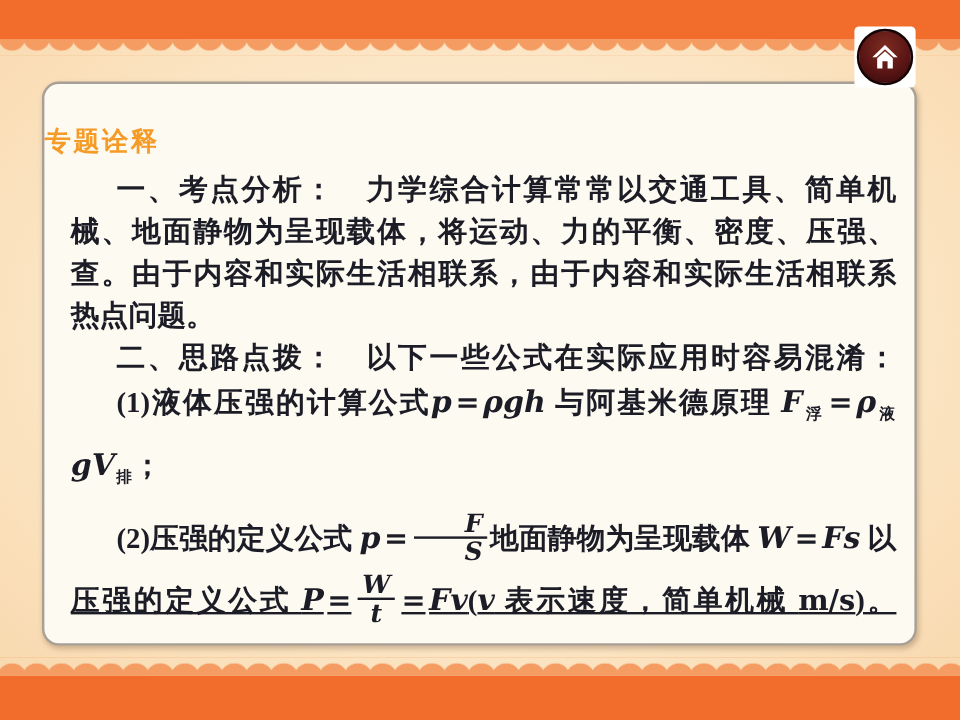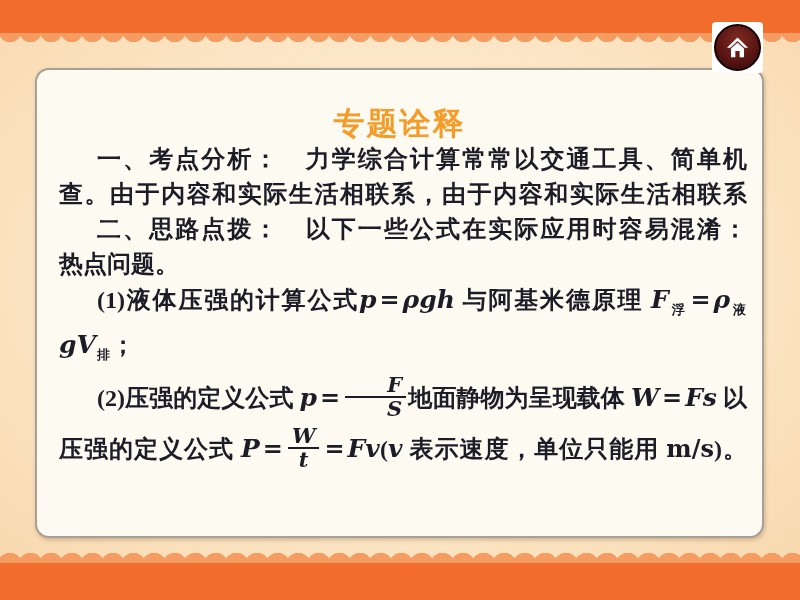--- a/index.html
+++ b/index.html
@@ -33,21 +33,21 @@
   }
   .card{
     position:absolute;left:35px;top:68px;width:729px;height:470px;box-sizing:border-box;
     background:var(--card-bg,#fdfaf2);
     border:2px solid var(--card-border,#a8a096);
     border-radius:14px;
     box-shadow:1px 2px 4px rgba(120,95,70,.35);
   }
   .title{
     margin:0;position:absolute;top:33px;left:0;width:100%;
-    text-align:center;font-size:31px;font-weight:bold;letter-spacing:2px;
+    font-size:22px;font-weight:bold;letter-spacing:2px;
     color:var(--title-color,#f59b27);
     font-family:"Liberation Sans","DejaVu Sans",sans-serif;
   }
   .textblock{position:absolute;left:22px;top:72px;width:688px;}
   .line{
     font-size:24px;font-weight:bold;line-height:35px;
     color:var(--text-color,#1c1c26);text-align:left;
   }
   .line.fill{text-align:justify;text-align-last:justify;}
   .line.indent{text-indent:38px;}
@@ -82,32 +82,33 @@
         <path fill="#ffffff" d="M12 3.2 L2.6 12.2 L5.6 12.2 L12 6.2 L18.4 12.2 L21.4 12.2 Z"></path>
         <path fill="#ffffff" d="M6.2 12.9 L12 7.7 L17.8 12.9 L17.8 20.6 L13.9 20.6 L13.9 15.1 L10.1 15.1 L10.1 20.6 L6.2 20.6 Z"></path>
       </svg>
     </span>
   </button>
 
   <div class="card">
     <h1 class="title">专题诠释</h1>
     <div class="textblock">
         <div class="line indent fill"><span class="seg-cn">一、考点分析：　力学综合计算常常以交通工具、简单机</span></div>
+        <div class="line fill"><span class="seg-cn">械、地面静物为呈现载体，将运动、力的平衡、密度、压强、</span></div>
         <div class="line fill"><span class="seg-cn">查。由于内容和实际生活相联系，由于内容和实际生活相联系</span></div>
+        <div class="line"><span class="seg-cn">热点问题。</span></div>
         <div class="line indent fill"><span class="seg-cn">二、思路点拨：　以下一些公式在实际应用时容易混淆：</span></div>
-        <div class="line"><span class="seg-cn">热点问题。</span></div>
         <div class="line indent fill"><span class="seg-cn">(1)液体压强的计算公式</span><span class="seg-m">p</span><span class="seg-eq">=</span><span class="seg-m">ρgh</span><span class="seg-cn"> 与阿基米德原理 </span><span class="seg-m">F</span><span class="seg-sub">浮</span><span class="seg-eq">=</span><span class="seg-m">ρ</span><span class="seg-sub">液</span></div>
         <div class="line"><span class="seg-m">gV</span><span class="seg-sub">排</span><span class="seg-cn">；</span></div>
         <div class="line indent fill"><span class="seg-cn">(2)压强的定义公式 </span><span class="seg-m">p</span><span class="seg-eq">=</span><span class="frac">
             <span class="num">F</span>
             <span class="den">S</span>
           </span><span class="seg-cn">地面静物为呈现载体 </span><span class="seg-m">W</span><span class="seg-eq">=</span><span class="seg-m">Fs</span><span class="seg-cn"> 以</span></div>
         <div class="line fill"><span class="seg-cn">压强的定义公式 </span><span class="seg-m">P</span><span class="seg-eq">=</span><span class="frac">
             <span class="num">W</span>
             <span class="den">t</span>
-          </span><span class="seg-eq">=</span><span class="seg-m">Fv</span><span class="seg-cn">(</span><span class="seg-m">v</span><span class="seg-cn"> 表示速度，单位只能用 </span><span class="seg-mu">m/s</span><span class="seg-cn">)。</span></div>
+          </span><span class="seg-eq">=</span><span class="seg-m">Fv</span><span class="seg-cn">(</span><span class="seg-m">v</span><span class="seg-cn"> 表示速度，简单机械 </span><span class="seg-mu">m/s</span><span class="seg-cn">)。</span></div>
       </div>
   </div>
 
   <div class="bottom-scallops"></div>
   <div class="bottom-bar"></div>
 
 </div>
 
 </body></html>

